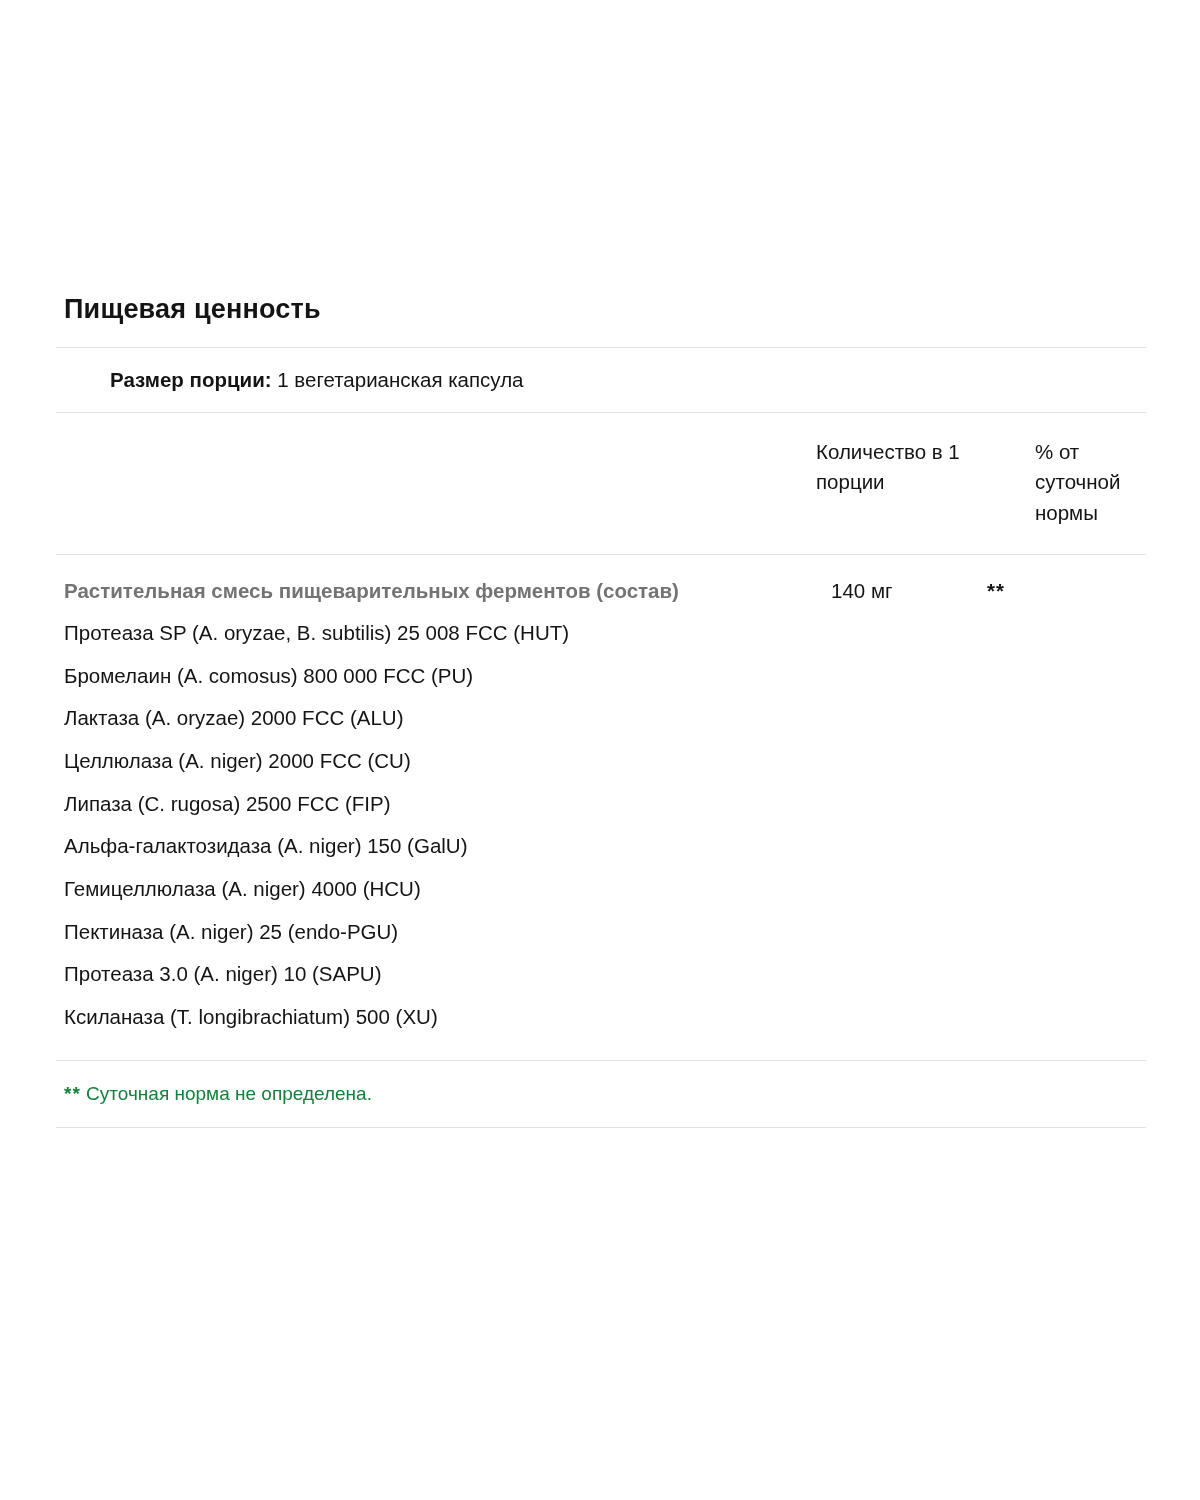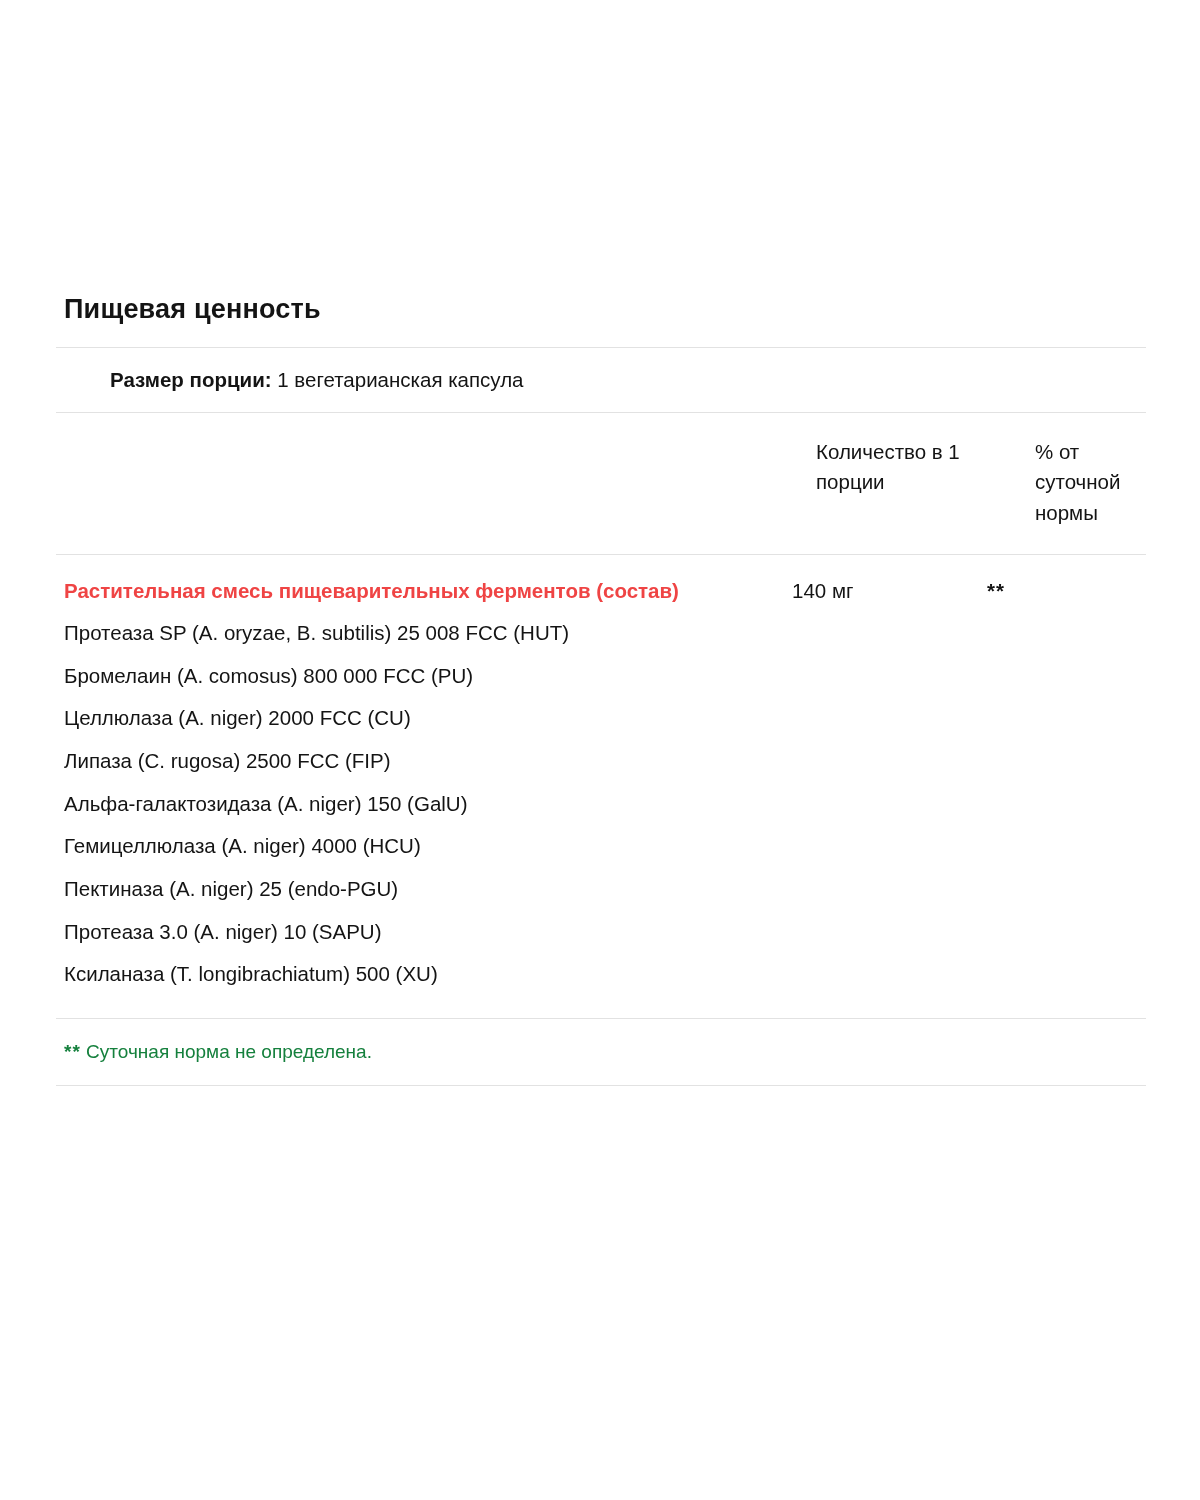--- a/index.html
+++ b/index.html
@@ -76,38 +76,39 @@
   }
   .body-row {
     display: flex;
     align-items: flex-start;
     padding: 20px 0 22px 8px;
   }
   .blend-title {
     font-size: 20.5px;
     font-weight: bold;
     line-height: 1.52;
-    color: #ef4444;
+    color: #737373;
     max-width: 640px;
   }
   .ingredients {
     list-style: none;
     margin: 6px 0 0 0;
     padding: 0;
   }
   .ingredients li {
     font-size: 20.5px;
     line-height: 2.08;
     color: #141414;
     white-space: nowrap;
   }
   .amount-val {
     font-size: 20.5px;
     color: #141414;
     padding-top: 1px;
+    margin-left: 39px;
   }
   .dv-val {
     font-size: 20.5px;
     color: #141414;
     font-weight: bold;
     letter-spacing: 1px;
     padding-top: 1px;
   }
   .footnote {
     padding: 22px 0 22px 8px;
@@ -143,20 +144,21 @@
     </div>
 
     <div class="rule"></div>
 
     <div class="body-row">
       <div class="col-name">
         <div class="blend-title">Растительная смесь пищеварительных ферментов (состав)</div>
         <ul class="ingredients">
           <li>Протеаза SP (A. oryzae, B. subtilis) 25 008 FCC (HUT)</li>
           <li>Бромелаин (A. comosus) 800 000 FCC (PU)</li>
+          <li>Лактаза (A. oryzae) 2000 FCC (ALU)</li>
           <li>Целлюлаза (A. niger) 2000 FCC (CU)</li>
           <li>Липаза (C. rugosa) 2500 FCC (FIP)</li>
           <li>Альфа-галактозидаза (A. niger) 150 (GalU)</li>
           <li> Гемицеллюлаза (A. niger) 4000 (HCU)</li>
           <li>Пектиназа (A. niger) 25 (endo-PGU)</li>
           <li>Протеаза 3.0 (A. niger) 10 (SAPU)</li>
           <li> Ксиланаза (T. longibrachiatum) 500 (XU)</li>
         </ul>
       </div>
       <div class="col-amount">

